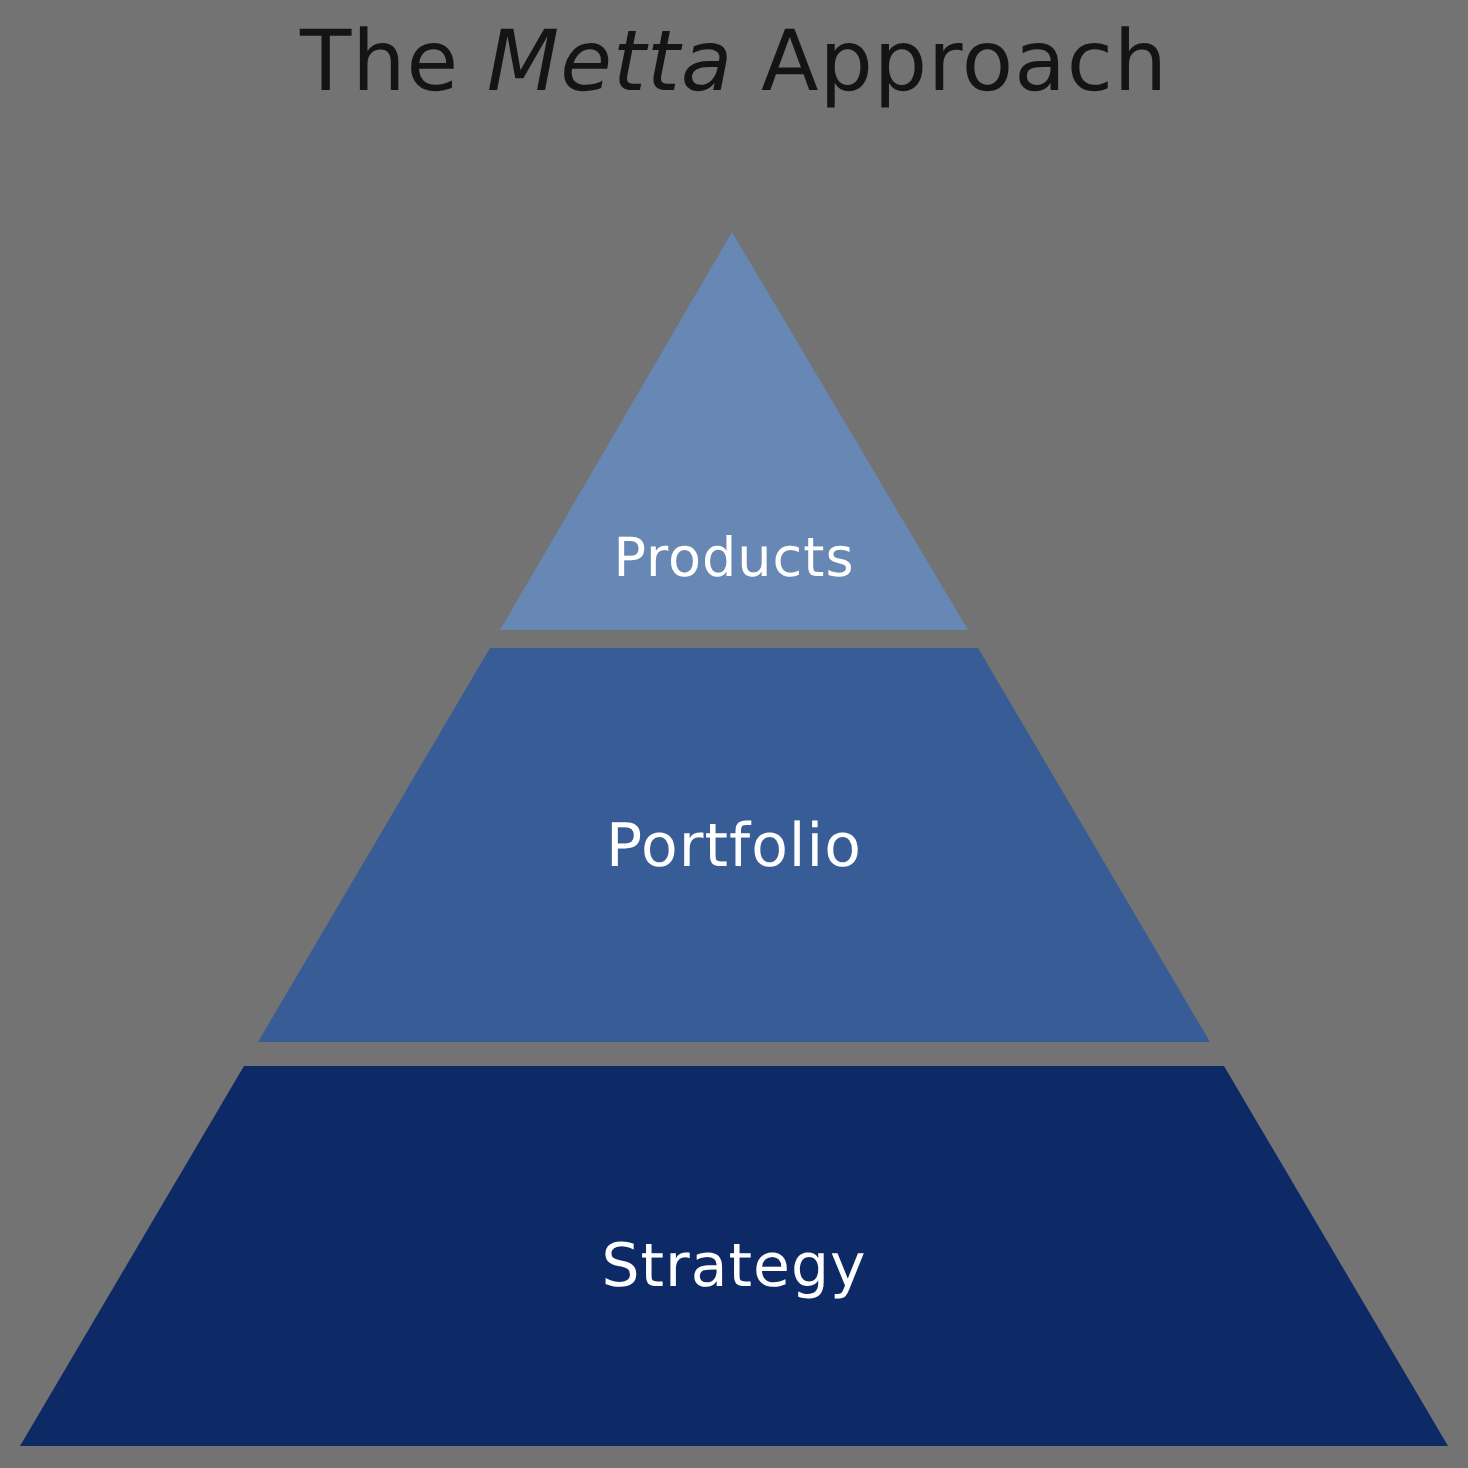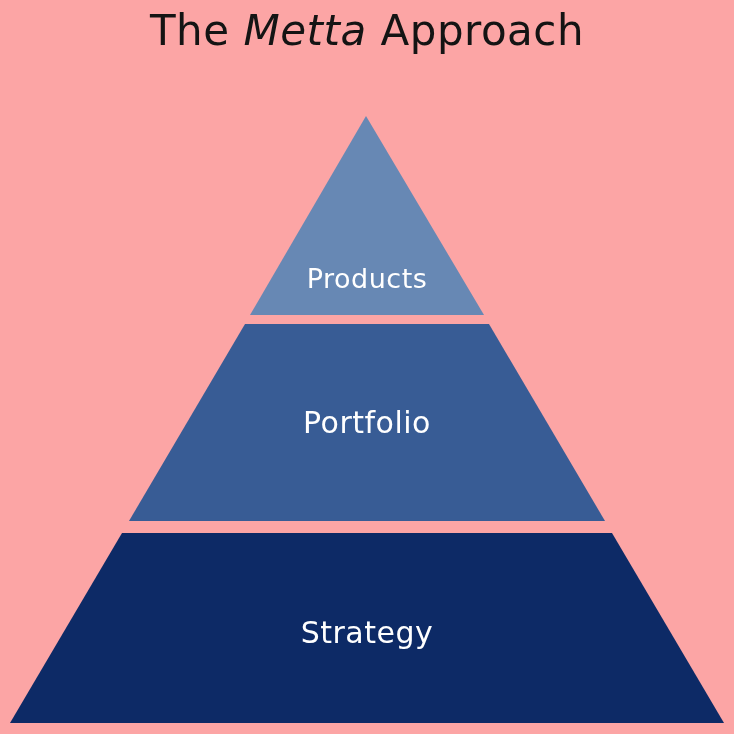--- a/index.html
+++ b/index.html
@@ -4,21 +4,21 @@
 <style>
   html, body {
     margin: 0;
     padding: 0;
     background: #ffffff;
   }
   .canvas {
     position: relative;
     width: 734px;
     height: 734px;
-    background: #fca5a5;
+    background: #737373;
     overflow: hidden;
     font-family: "DejaVu Sans", "Liberation Sans", sans-serif;
   }
   .title {
     position: absolute;
     top: 6px;
     left: 0;
     width: 100%;
     text-align: center;
     font-size: 42px;

